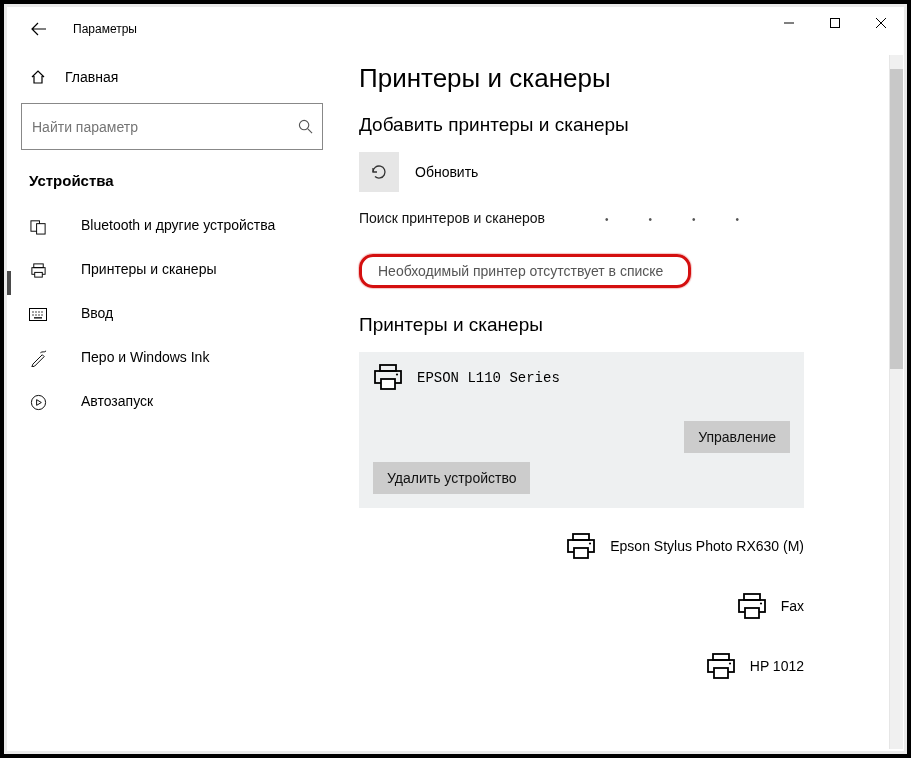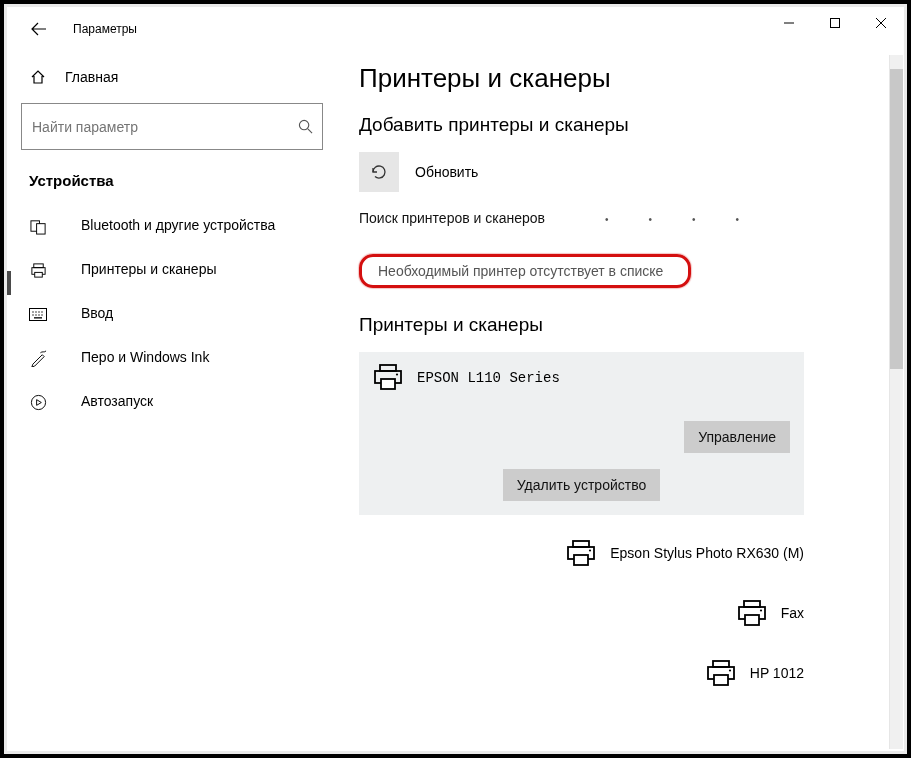--- a/index.html
+++ b/index.html
@@ -183,21 +183,21 @@
   }
   .gray-btn{
     background:#ccc;
     border:none;
     padding:8px 14px;
     font-size:14px;
     font-family:inherit;
     cursor:pointer;
     color:#111;
   }
-  .card-actions-row2{margin-top:16px;display:flex;justify-content:center;}
+  .card-actions-row2{margin-top:9px;display:flex;justify-content:flex-start;}
   .printer-row{
     display:flex;align-items:center;gap:14px;
     height:60px;
     width:445px;
     padding-left:14px;
     justify-content:flex-end;
   }
   .printer-row .printer-name{padding-top:0;}
   svg{display:block;}
   .scrollbar{

